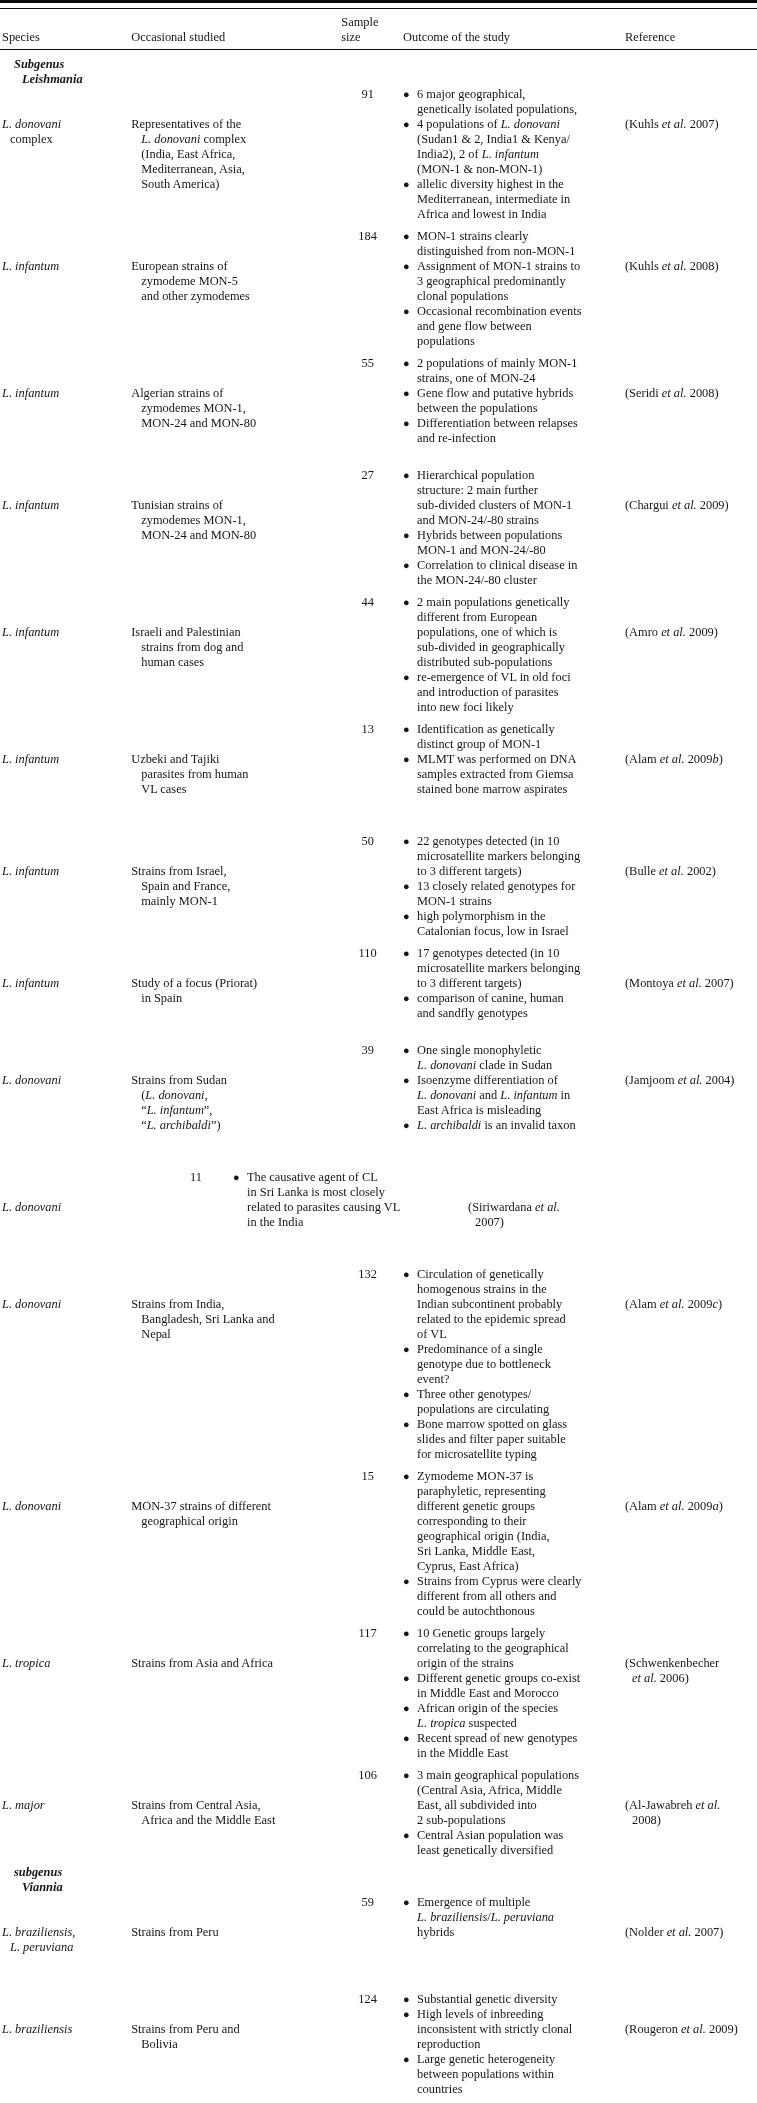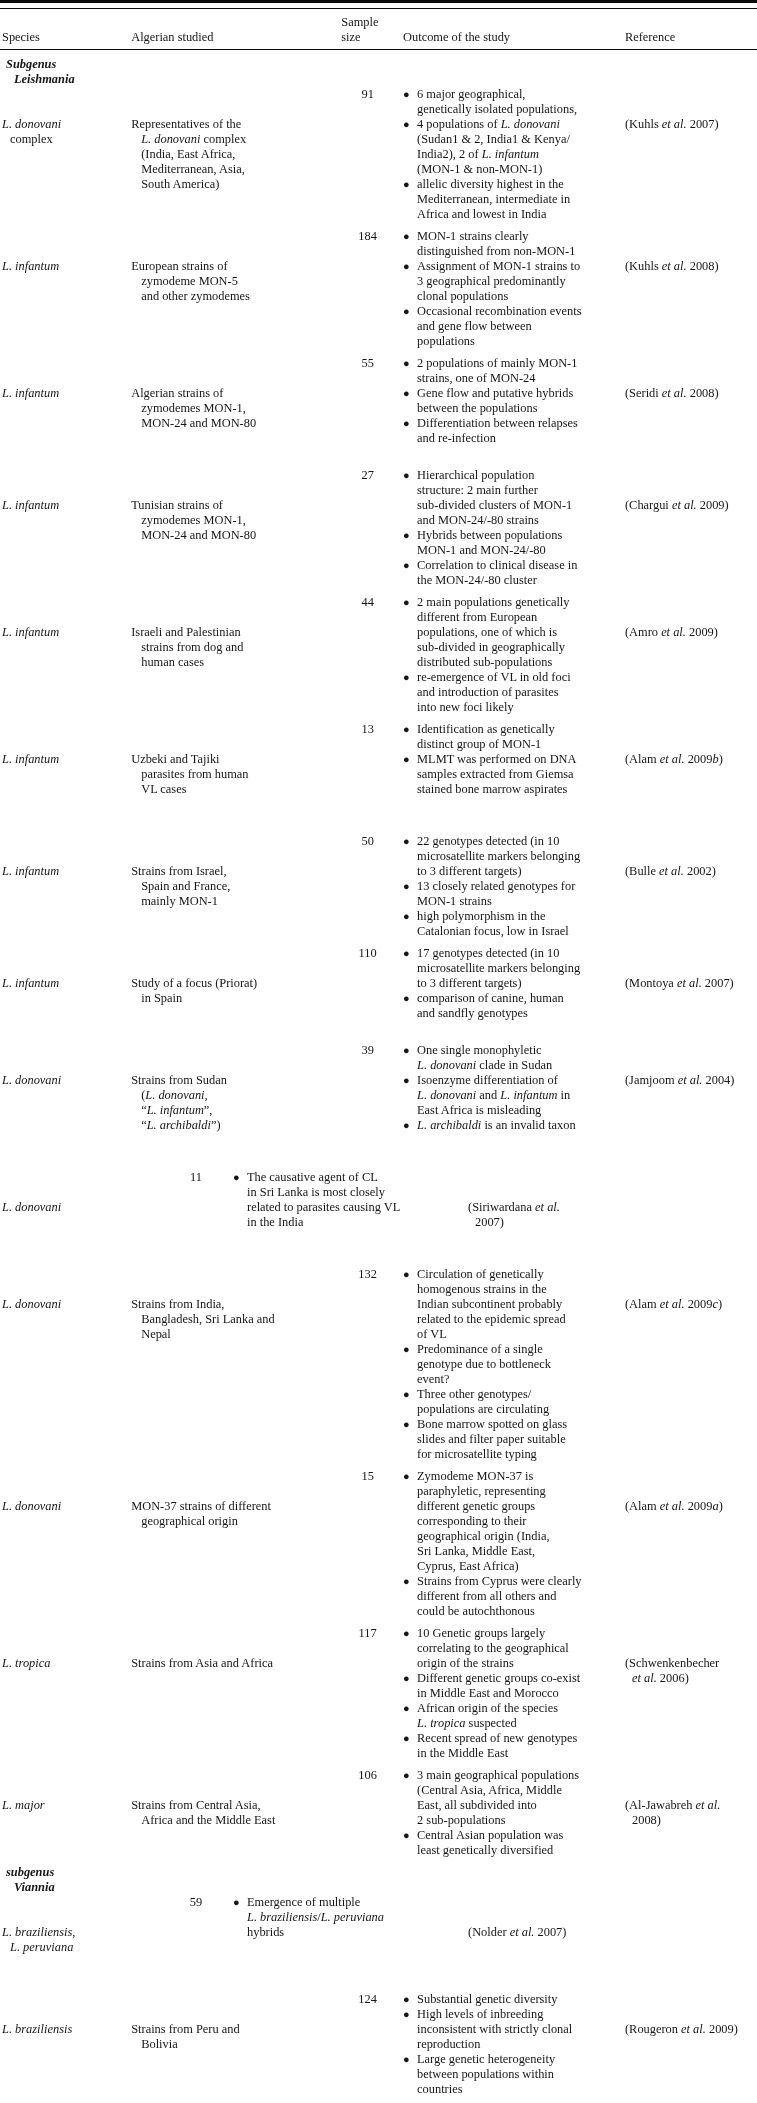--- a/index.html
+++ b/index.html
@@ -23,41 +23,41 @@
   .c-outcome   {width:244px; padding-left:9px; padding-right:6px;}
   .c-reference {width:140px;}
   .c-reference .hang{padding-left:7px; text-indent:-7px;}
 
   .thead .trow{align-items:flex-end; padding:6px 0 4px 0;}
   .thead .cell{white-space:pre-wrap;}
   .thead .c-size{text-align:left; padding-left:0;}
   .thead .c-species{padding-left:2px;}
 
   .tbody{padding-top:7px; padding-bottom:6px;}
-  .sec-title{font-weight:bold; font-style:italic; white-space:pre-wrap; padding-left:10px; text-indent:-8px; margin-left:4px;}
+  .sec-title{font-weight:bold; font-style:italic; white-space:pre-wrap; padding-left:10px; text-indent:-8px; margin-left:12px;}
   .data-row{margin-bottom:7px;}
   .sec{margin-bottom:0;}
 
   .bullet-item{padding-left:14px; text-indent:-14px; white-space:pre-wrap;}
   .bullet{display:inline-block; width:14px; text-indent:0; font-size:11px;}
   i{font-style:italic;}
 </style>
 </head>
 <body>
 
 <div class="page">
   <div class="rule-outer-top">
     <div class="rule-inner">
 
       <div class="tbl">
 
         <div class="thead">
           <div class="trow">
             <div class="cell c-species">Species</div>
-            <div class="cell c-parasites">Algerian studied</div>
+            <div class="cell c-parasites">Occasional studied</div>
             <div class="cell c-size">Sample
 size</div>
             <div class="cell c-outcome">Outcome of the study</div>
             <div class="cell c-reference">Reference</div>
           </div>
         </div>
 
         <div class="rule-inner"></div>
 
         <div class="tbody">
@@ -357,20 +357,23 @@
   <div class="sec">
     <div class="sec-title">subgenus
 Viannia</div>
   </div>
 
   <div class="trow data-row">
     <div class="cell c-species">
       <div class="hang"><i>L. braziliensis</i>,
 <i>L. peruviana</i></div>
     </div>
+    <div class="cell c-parasites">
+      <div class="hang">Strains from Peru</div>
+    </div>
     <div class="cell c-size">59</div>
     <div class="cell c-outcome"><div class="bullet-item"><span class="bullet">●</span>Emergence of multiple
 <i>L. braziliensis</i>/<i>L. peruviana</i>
 hybrids</div></div>
     <div class="cell c-reference">
       <div class="hang">(Nolder <i>et al.</i> 2007)</div>
     </div>
   </div>
 
   <div class="trow data-row">

